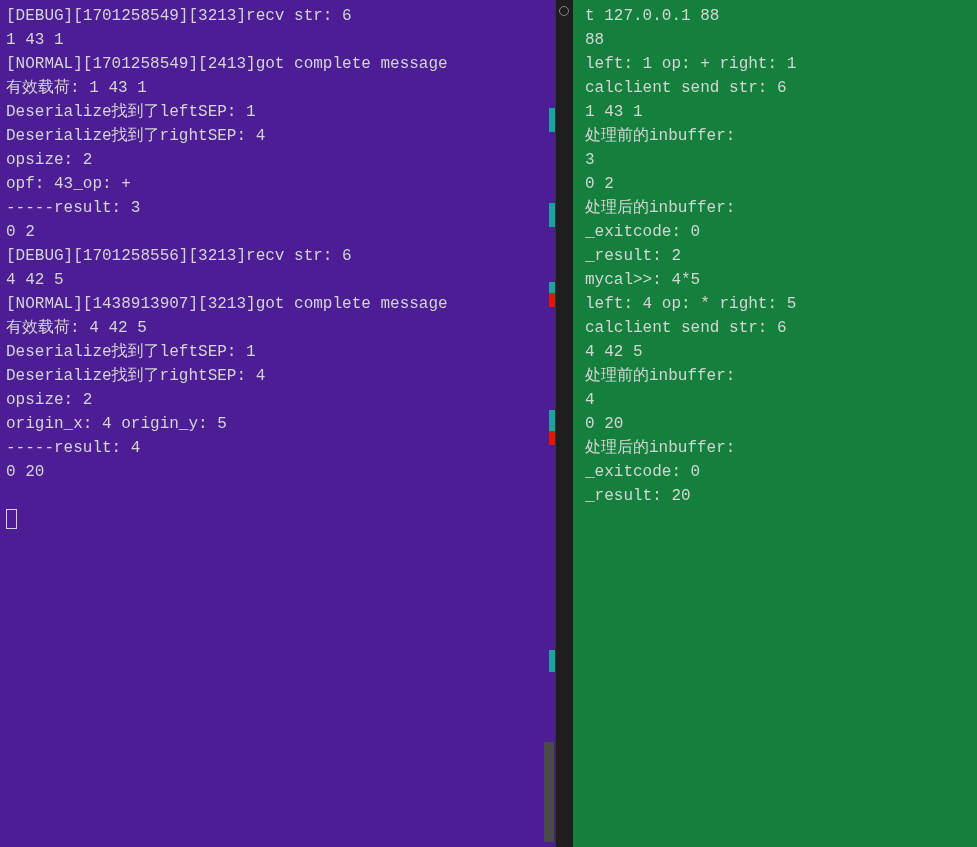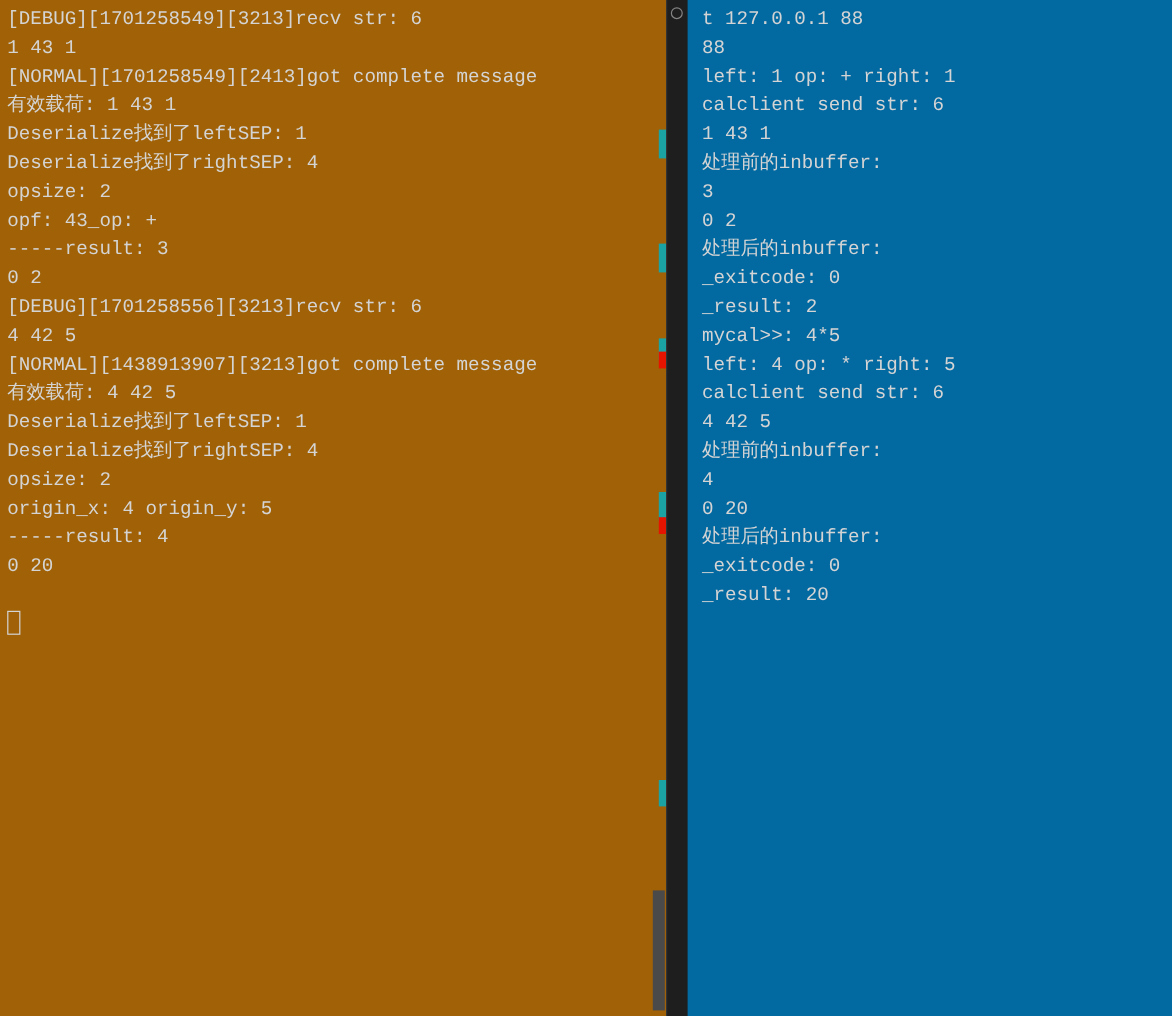--- a/index.html
+++ b/index.html
@@ -9,34 +9,34 @@
       color: #d4d4d4;
       font-size: 16px;
       line-height: 1.5;
       width: 977px;
       height: 847px;
       overflow: hidden;
       display: flex;
     }
     .left-pane {
       width: 555px;
-      background: #a16207;
+      background: #4c1d95;
       padding: 4px 6px;
       position: relative;
       overflow: hidden;
     }
     .gutter {
       width: 18px;
       background: #1e1e1e;
       position: relative;
       border-left: 1px solid #333;
     }
     .right-pane {
       flex: 1;
-      background: #0369a1;
+      background: #15803d;
       padding: 4px 8px 4px 12px;
       position: relative;
     }
     .line {
       white-space: pre-wrap;
       word-break: break-all;
     }
     .minimap-mark {
       position: absolute;
       right: 0;

